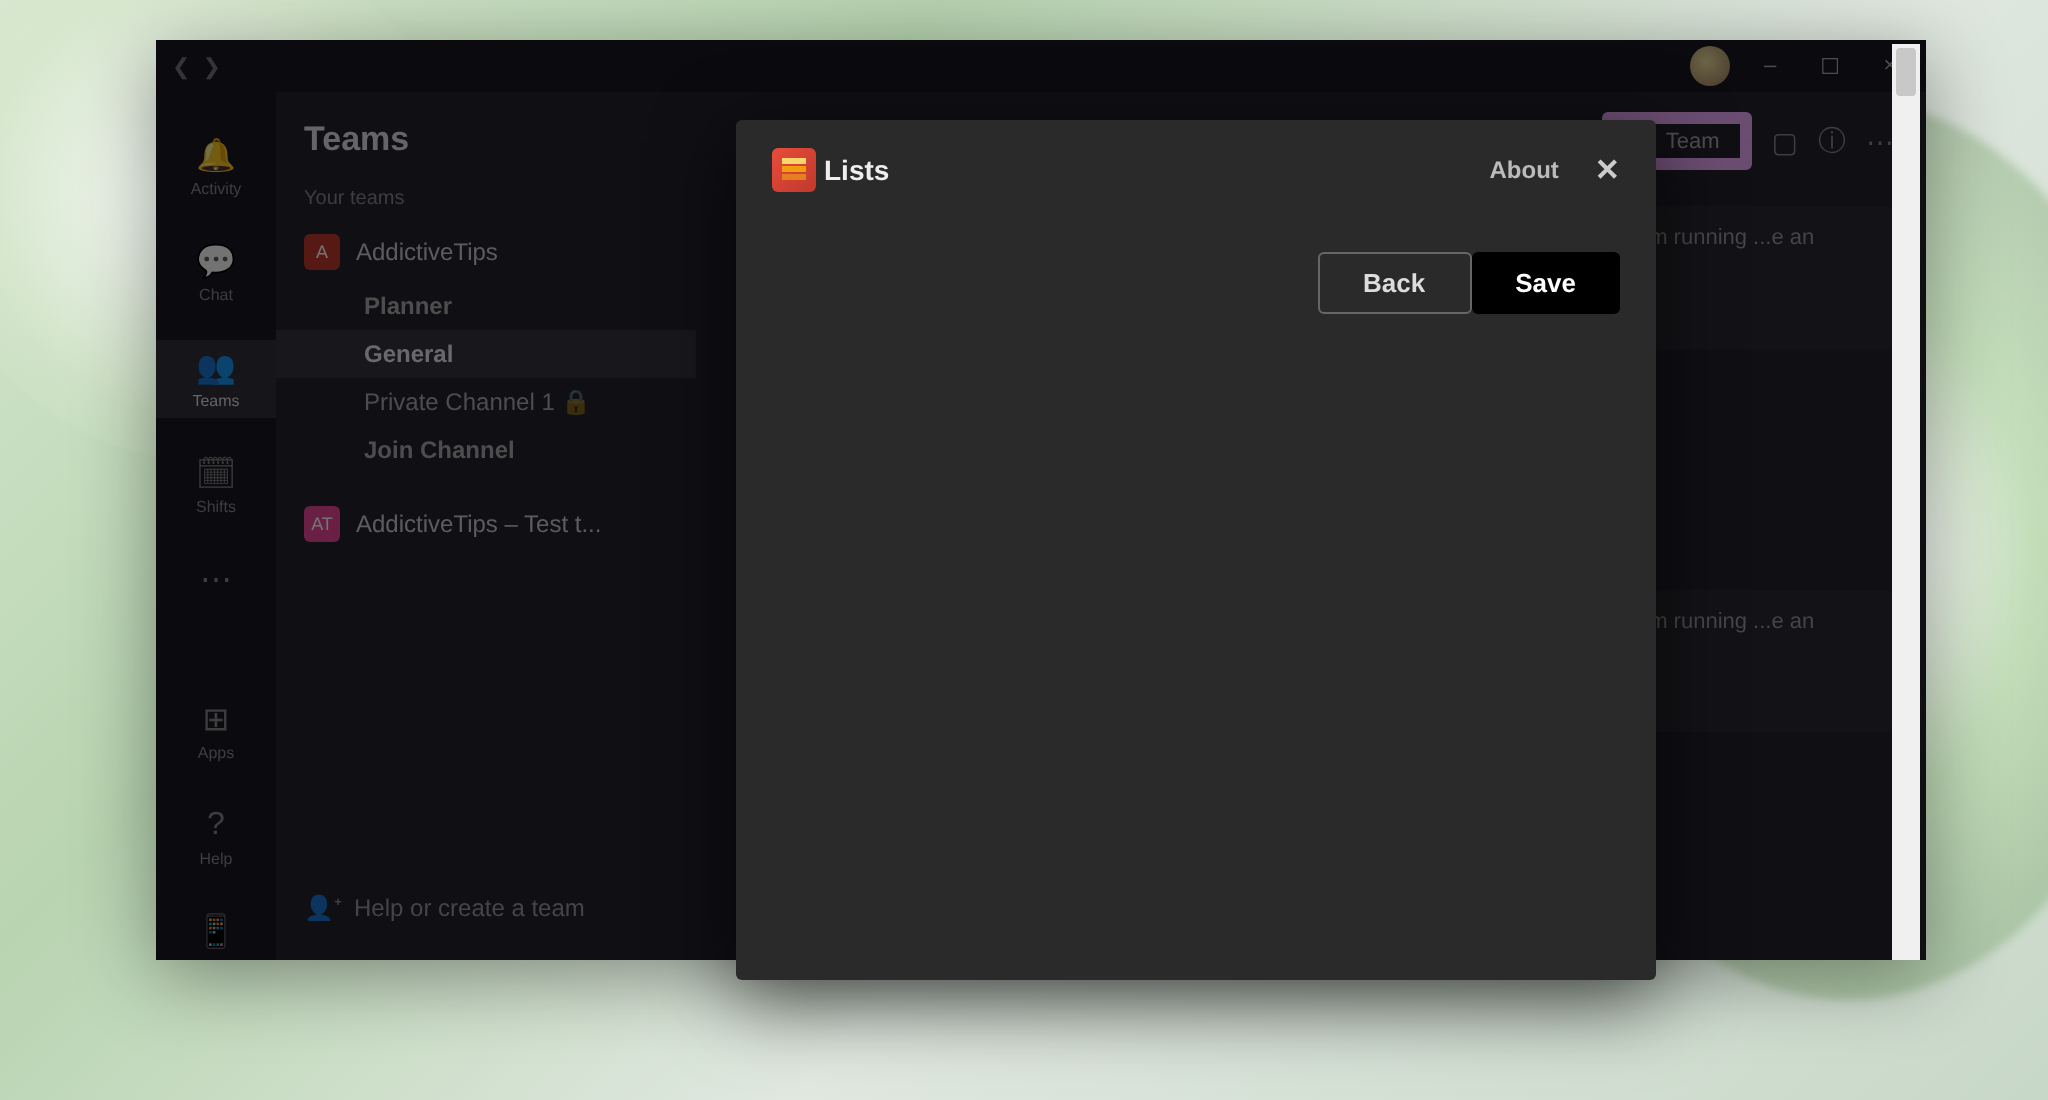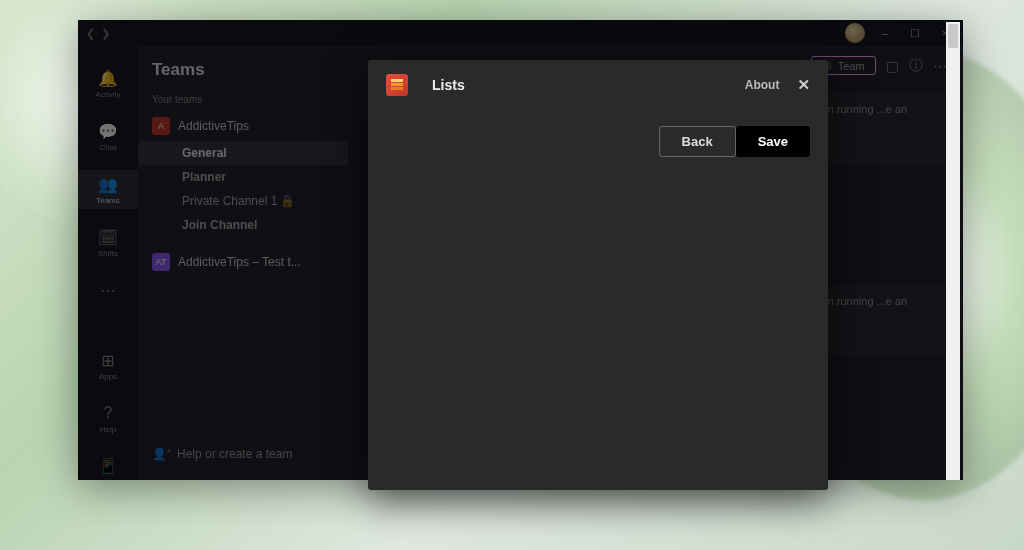--- a/index.html
+++ b/index.html
@@ -38,39 +38,39 @@
   .rail-icon { width:20px; height:20px; display:flex; align-items:center; justify-content:center; }
   .rail-label { font-size:8px; }
   .rail-spacer { flex:1; }
 
   .sidebar { width:210px; background:#23232d; padding:14px 0 8px 0; display:flex; flex-direction:column; }
   .sidebar-title { color:#e0e0e8; font-size:17px; font-weight:700; padding:0 14px 14px 14px; }
   .sidebar-sub { color:#888; font-size:10px; padding:0 14px 6px 14px; }
   .team-row { display:flex; align-items:center; gap:8px; padding:6px 14px; color:#ccc; font-size:12px; cursor:pointer; }
   .team-badge { width:18px; height:18px; border-radius:3px; display:flex; align-items:center; justify-content:center; font-size:9px; color:#fff; }
   .tb-red { background:#c0392b; }
-  .tb-teal { background:#8b5cf6; }
+  .tb-teal { background:#ec4899; }
   .channel-row { padding:5px 14px 5px 44px; color:#aaa; font-size:12px; cursor:pointer; }
   .channel-row.sel { background:#35353f; color:#e8e8f0; font-weight:600; }
   .sidebar-footer { margin-top:auto; display:flex; align-items:center; gap:6px; padding:10px 14px; color:#999; font-size:12px; cursor:pointer; }
 
   .main-area { flex:1; background:#23232d; position:relative; padding:10px 16px; overflow:hidden; }
   .channel-header { display:flex; justify-content:flex-end; gap:10px; align-items:center; color:#aaa; }
-  .team-chip { border:1px solid #f0abfc; border-radius:3px; padding:2px 10px; font-size:11px; display:flex; gap:6px; align-items:center; cursor:pointer; }
+  .team-chip { border:6px solid #f0abfc; border-radius:3px; padding:2px 10px; font-size:11px; display:flex; gap:6px; align-items:center; cursor:pointer; }
   .header-icn { font-size:14px; cursor:pointer; color:#888; }
   .post-card { margin-top:18px; padding:8px 12px; color:#999; font-size:11px; line-height:1.5; background:#2a2a34; border-radius:4px; margin-left:auto; width:360px; }
 
   .dimmer { position:absolute; inset:0; background:rgba(0,0,0,0.55); }
 
   .modal {
     position:absolute; left:290px; top:40px; width:460px; height:430px;
     background:#2a2a2a; border-radius:3px; display:flex; flex-direction:column;
     box-shadow: 0 10px 40px rgba(0,0,0,0.6);
   }
-  .modal-head { display:flex; align-items:center; padding:14px 18px; gap:24px;justify-content:flex-end; }
+  .modal-head { display:flex; align-items:center; padding:14px 18px; gap:4px;justify-content:flex-end; }
   .lists-icon { width:22px; height:22px; background: linear-gradient(135deg,#e74c3c,#c0392b); border-radius:3px; display:flex; align-items:center; justify-content:center; }
   .modal-title { color:#eee; font-size:14px; font-weight:700; }
   .modal-head-right { margin-left:auto; display:flex; align-items:center; gap:18px;font-weight:bold; }
   .about-link { color:#bbb; font-size:12px; cursor:pointer; }
   .close-x { color:#ccc; font-size:15px; cursor:pointer; }
 
   .modal-body { flex:1; display:flex; flex-direction:column; align-items:center; justify-content:center; padding:0 30px; }
   .illustration { width:200px; height:160px; position:relative; margin-bottom:18px; }
   .notebook { position:absolute; left:50px; top:40px; width:120px; height:90px; background:#eceaf5; border-radius:4px; display:flex; }
   .notebook::before { content:""; position:absolute; left:0; top:0; bottom:0; width:60px; border-right:1px solid #d0d0e0; }
@@ -151,22 +151,22 @@
       </div>
     </div>
 
     <div class="sidebar">
       <div class="sidebar-title">Teams</div>
       <div class="sidebar-sub">Your teams</div>
       <div class="team-row">
         <div class="team-badge tb-red">A</div>
         <span>AddictiveTips</span>
       </div>
+      <div class="channel-row" style="font-weight:600;">Planner</div>
       <div class="channel-row sel">General</div>
-      <div class="channel-row" style="font-weight:600;">Planner</div>
       <div class="channel-row">
         <span>Private Channel 1</span>
         <span style="opacity:.5;">🔒</span>
       </div>
       <div class="channel-row" style="font-weight:600;">Join Channel</div>
       <div style="height:10px;"></div>
       <div class="team-row">
         <div class="team-badge tb-teal">AT</div>
         <span>AddictiveTips – Test t...</span>
       </div>

